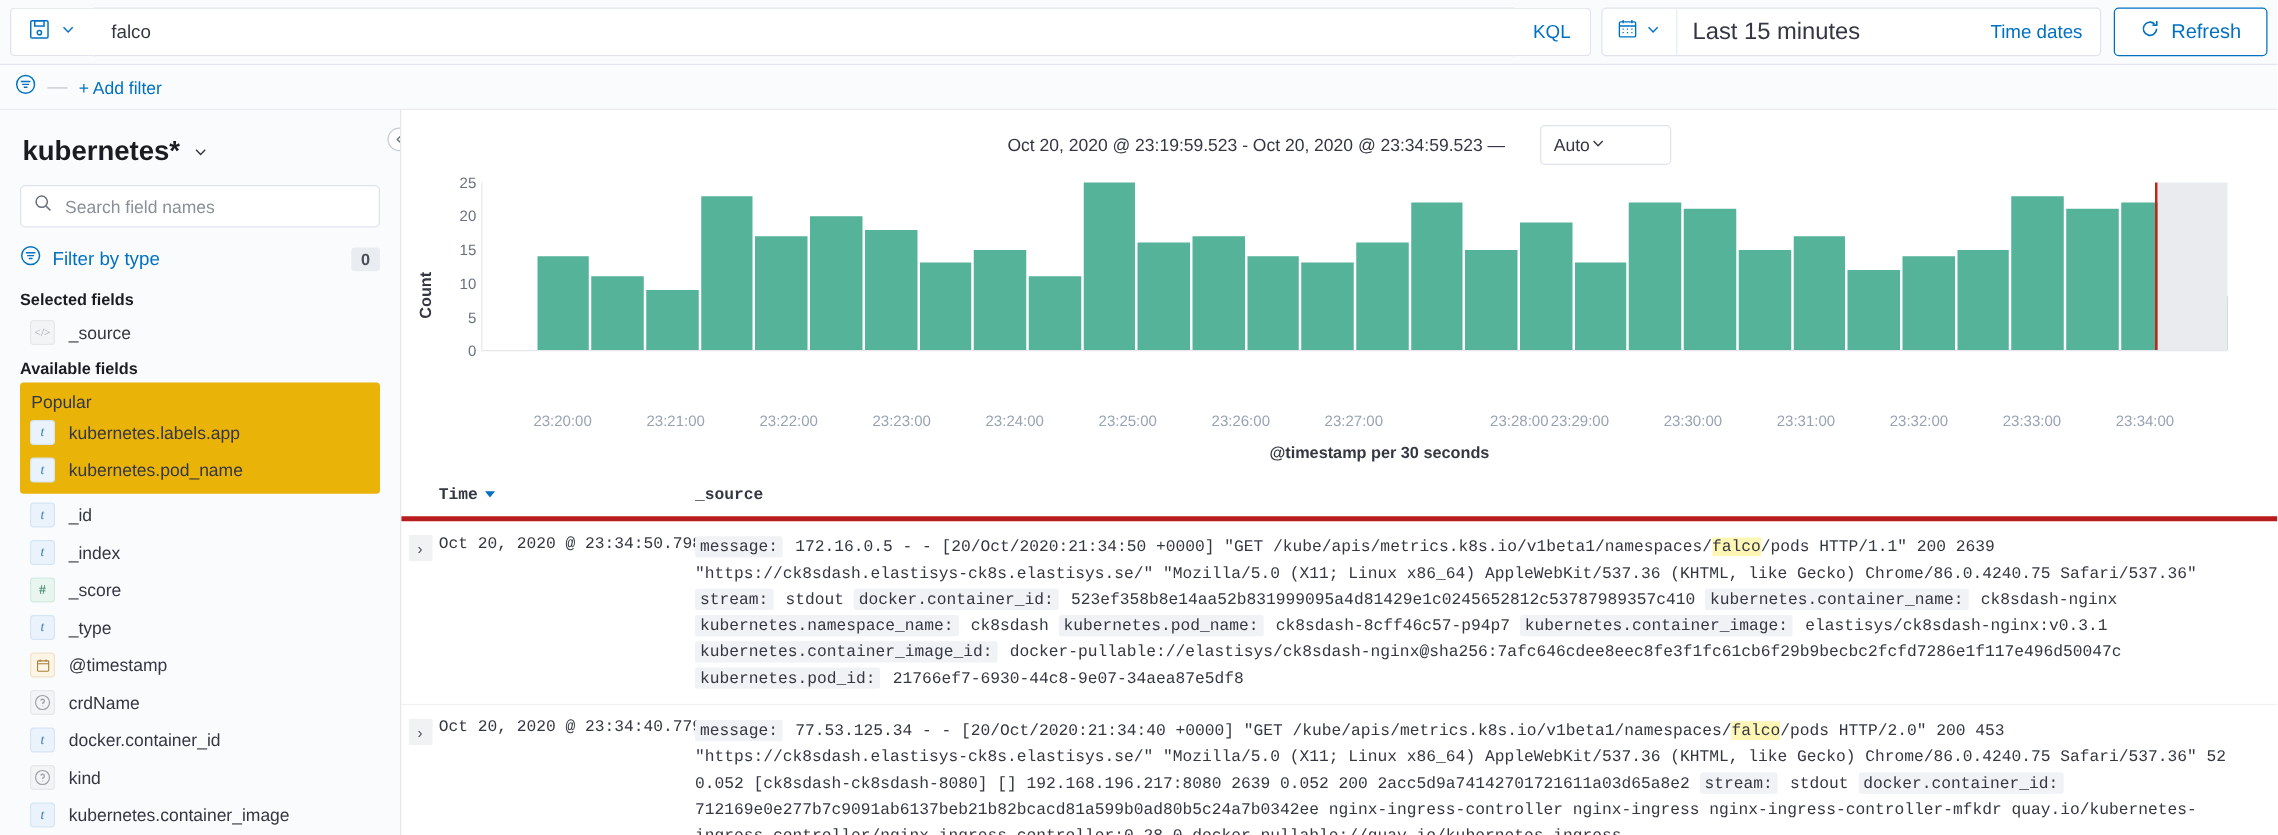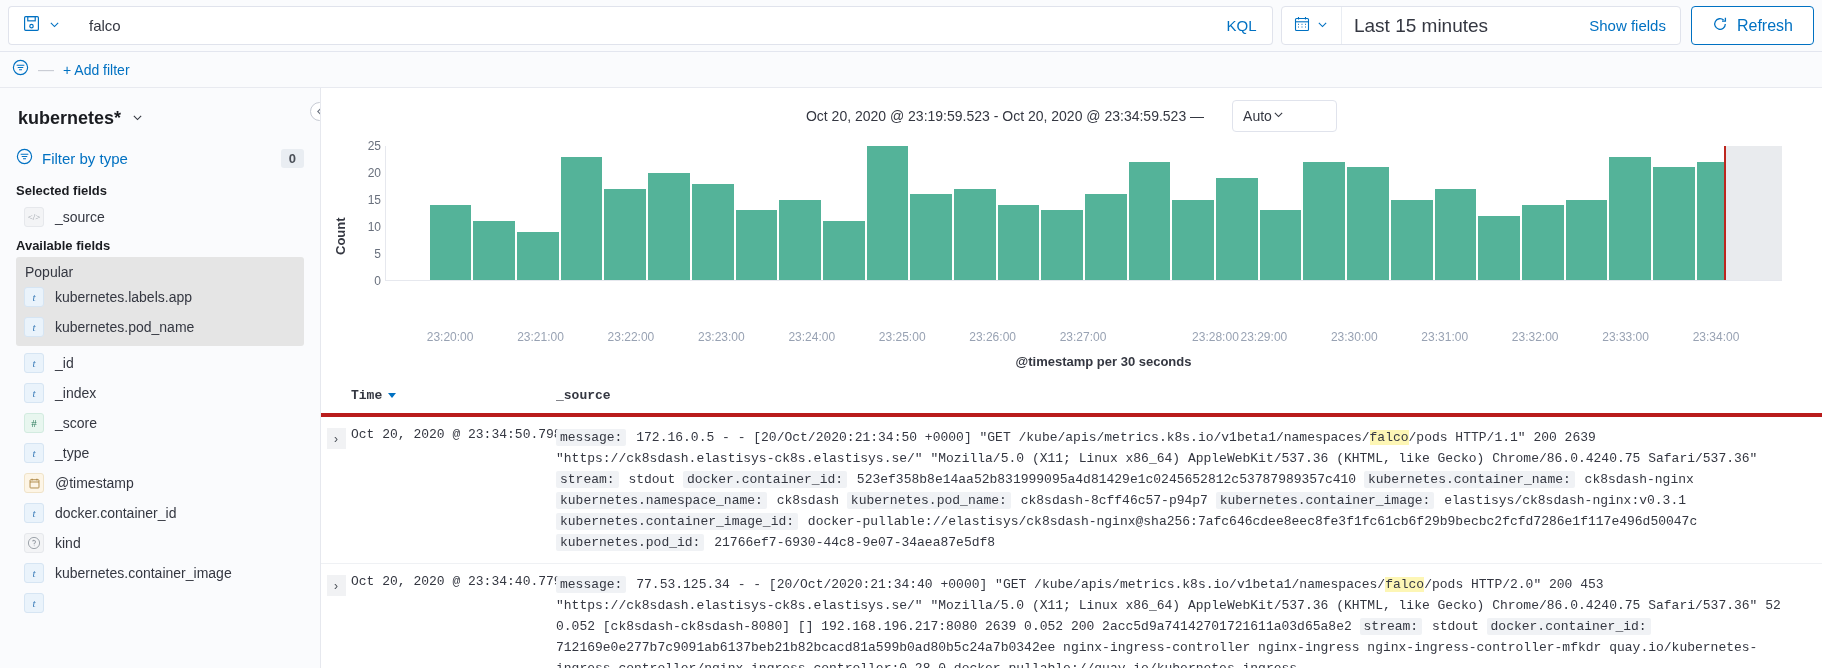--- a/index.html
+++ b/index.html
@@ -106,21 +106,21 @@
   #sidebar {
     width: 320px;
     background: #fafbfd;
     padding: 12px 16px 0 16px;
     overflow: hidden;
     position: relative;
     flex-shrink: 0;
   }
   .idx-pattern {
     display: flex; align-items: flex-start; gap: 10px;
-    font-size: 18px; font-weight: bold; color: #1a1c21;
+    font-size: 22px; font-weight: bold; color: #1a1c21;
     margin: 8px 0 14px 2px;
   }
   .fieldsearch {
     display: flex; align-items: center; gap: 8px;
     border: 1px solid #e0e3ec;
     background: #fff;
     border-radius: 4px;
     height: 34px; padding: 0 10px;
     margin-bottom: 10px;
   }
@@ -143,21 +143,21 @@
   }
   .sect-title {
     font-size: 13px; font-weight: bold; color: #1a1c21;
     margin: 6px 0 4px 0;
   }
   .field-row {
     display: flex; align-items: center; gap: 11px;
     height: 30px; padding-left: 8px;
     font-size: 14px; color: #343741;
   }
-  .popular-block { background: #e5e5e5; border-radius: 3px; padding: 3px 0 4px 0; margin-bottom: 2px; }
+  .popular-block { background: #eab308; border-radius: 3px; padding: 3px 0 4px 0; margin-bottom: 2px; }
   .popular-label { font-size: 14px; color: #343741; padding: 4px 0 2px 9px; }
   .ftype {
     width: 20px; height: 20px; flex-shrink: 0;
     display: flex; align-items: center; justify-content: center;
     border-radius: 3px;
     font-size: 11px; font-style: italic;
     font-family: "Liberation Serif", serif;
   }
   .ftype.t { background: #eaf3fb; color: #3b7cb8; border: 1px solid #d6e5f3; }
   .ftype.num { background: #e8f6ef; color: #2f7d5e; border: 1px solid #d2ebe0; font-style: normal; }
@@ -346,21 +346,21 @@
           <path d="M4 8.3h1M7.5 8.3h1M11 8.3h1M4 11h1M7.5 11h1M11 11h1" stroke-width="1"></path>
         </svg>
       </span>
       <span>
         <svg width="13" height="13" viewBox="0 0 16 16" fill="none" stroke="#0071c2" stroke-width="1.4">
           <path d="M3.5 6 L8 10.5 L12.5 6"></path>
         </svg>
       </span>
     </div>
     <div class="qb-range">Last 15 minutes</div>
-    <div class="qb-showdates">Show fields</div>
+    <div class="qb-showdates">Time dates</div>
   </div>
 
   <div class="qb-refresh">
     <span>
       <svg width="16" height="16" viewBox="0 0 16 16" fill="none" stroke="#0071c2" stroke-width="1.3">
         <path d="M13.3 8a5.3 5.3 0 1 1-1.7-3.9"></path>
         <path d="M13.4 1.7 V5.1 H10"></path>
       </svg>
     </span>
     <span>Refresh</span>
@@ -383,20 +383,29 @@
   <div id="sidebar">
     <div class="idx-pattern">
       <span>kubernetes*</span>
       <span>
         <svg width="13" height="13" viewBox="0 0 16 16" fill="none" stroke="#343741" stroke-width="1.4">
           <path d="M3.5 6 L8 10.5 L12.5 6"></path>
         </svg>
       </span>
     </div>
 
+    <div class="fieldsearch">
+      <span>
+        <svg width="15" height="15" viewBox="0 0 16 16" fill="none" stroke="#69707d" stroke-width="1.3">
+          <circle cx="6.8" cy="6.8" r="4.8"></circle>
+            <path d="M10.4 10.4 L14.2 14.2"></path>
+        </svg>
+      </span>
+      <input placeholder="Search field names" style="">
+    </div>
 
     <div class="filterbytype">
       <span>
         <svg width="17" height="17" viewBox="0 0 16 16" fill="none" stroke="#0071c2" stroke-width="1.1">
           <circle cx="8" cy="8" r="6.7"></circle>
           <path d="M4.4 5.9h7.2M5.4 8h5.2M6.6 10.1h2.8"></path>
         </svg>
       </span>
       <span class="fbt-label">Filter by type</span>
       <span class="fbt-badge">0</span>
@@ -443,20 +452,30 @@
       </div>
       <div class="field-row">
         <span class="ftype date">
           <svg width="11" height="11" viewBox="0 0 16 16" fill="none" stroke="#a8813b" stroke-width="1.3">
             <rect x="1.5" y="2.5" width="13" height="12" rx="1"></rect>
             <path d="M1.5 5.8 H14.5"></path>
               <path d="M4.5 1 V3.6 M11.5 1 V3.6"></path>
           </svg>
         </span>
         <span>@timestamp</span>
+      </div>
+      <div class="field-row">
+        <span class="ftype unk">
+          <svg width="14" height="14" viewBox="0 0 16 16" fill="none" stroke="#9aa0a8" stroke-width="1.1">
+            <circle cx="8" cy="8" r="6.4"></circle>
+            <path d="M6.4 6.2a1.7 1.7 0 1 1 1.9 2.2v1" stroke-width="1.2"></path>
+            <circle cx="8.2" cy="11.2" r="0.5" fill="#9aa0a8" stroke="none"></circle>
+          </svg>
+        </span>
+        <span>crdName</span>
       </div>
       <div class="field-row">
         <span class="ftype t">t</span>
         <span>docker.container_id</span>
       </div>
       <div class="field-row">
         <span class="ftype unk">
           <svg width="14" height="14" viewBox="0 0 16 16" fill="none" stroke="#9aa0a8" stroke-width="1.1">
             <circle cx="8" cy="8" r="6.4"></circle>
             <path d="M6.4 6.2a1.7 1.7 0 1 1 1.9 2.2v1" stroke-width="1.2"></path>

